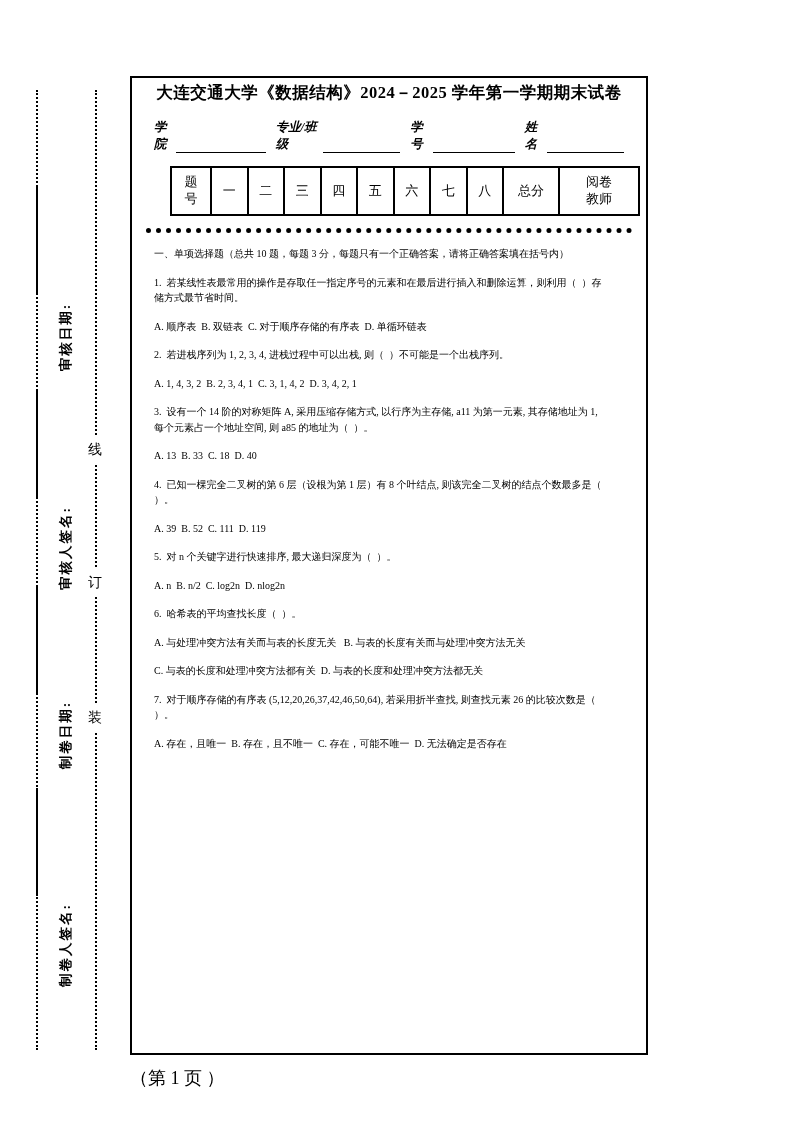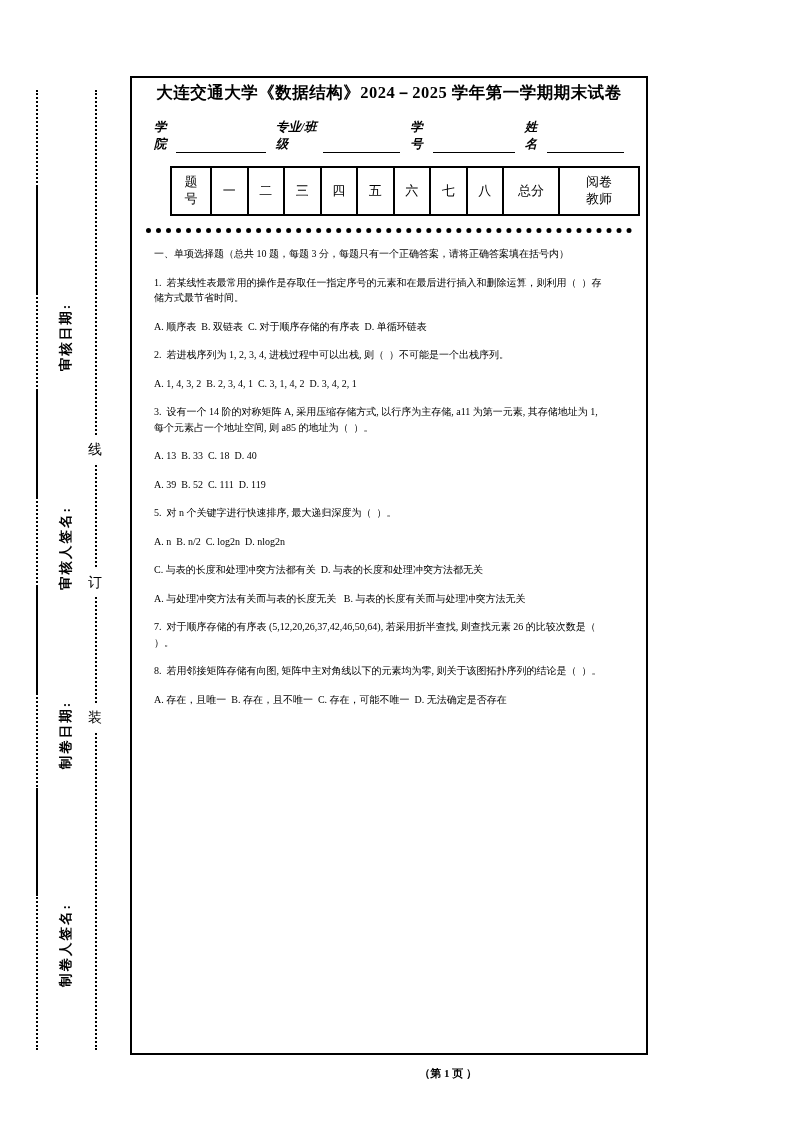--- a/index.html
+++ b/index.html
@@ -32,22 +32,22 @@
   .blank { display:inline-block; border-bottom:1.5px solid #000; height:15px; }
   table.score { border-collapse:collapse; width:100%; margin-top:13px; table-layout:fixed;margin-left:16px; }
   table.score td { border:2px solid #000; text-align:center; vertical-align:middle;
                    font-size:13px; padding:1px; }
   table.score tr.r1 td { height:44px; }
   table.score tr.r2 td { height:34px; }
   .stack  { display:inline-block; width:1.15em; line-height:1.3; }
   .stack2 { display:inline-block; width:2.3em; line-height:1.3; }
   .dotsep { margin:12px -8px 0 -8px; border-bottom:5px dotted #000; height:0; }
   .content p { margin:13px 16px 0 0; font-size:10px; line-height:1.55; white-space:pre-wrap; }
-  .footer { position:absolute; left:130px; width:636px; top:1066px; text-align:center;
-            font-weight:bold; font-size:11px; }
+  .footer { position:absolute; left:130px; width:636px; top:1066px; 
+            font-weight:normal; font-size:18px; }
 </style>
 </head>
 <body>
 
 <div class="vdot" style="left:36px; top:90px; height:960px;"></div>
 <div class="vsolid" style="left:36px; top:185px; height:110px;"></div>
 <div class="vsolid" style="left:36px; top:390px; height:108px;"></div>
 <div class="vsolid" style="left:36px; top:585px; height:108px;"></div>
 <div class="vsolid" style="left:36px; top:788px; height:108px;"></div>
 
@@ -114,29 +114,30 @@
 
     <p>1.  若某线性表最常用的操作是存取任一指定序号的元素和在最后进行插入和删除运算，则利用（  ）存储方式最节省时间。</p>
     <p>A. 顺序表  B. 双链表  C. 对于顺序存储的有序表  D. 单循环链表</p>
 
     <p>2.  若进栈序列为 1, 2, 3, 4, 进栈过程中可以出栈, 则（  ）不可能是一个出栈序列。</p>
     <p>A. 1, 4, 3, 2  B. 2, 3, 4, 1  C. 3, 1, 4, 2  D. 3, 4, 2, 1</p>
 
     <p>3.  设有一个 14 阶的对称矩阵 A, 采用压缩存储方式, 以行序为主存储, a11 为第一元素, 其存储地址为 1, 每个元素占一个地址空间, 则 a85 的地址为（  ）。</p>
     <p>A. 13  B. 33  C. 18  D. 40</p>
 
+    <p>4.  已知一棵完全二叉树的第 6 层（设根为第 1 层）有 8 个叶结点, 则该完全二叉树的结点个数最多是（  ）。</p>
     <p>A. 39  B. 52  C. 111  D. 119</p>
 
     <p>5.  对 n 个关键字进行快速排序, 最大递归深度为（  ）。</p>
     <p>A. n  B. n/2  C. log2n  D. nlog2n</p>
 
+    <p>6.  哈希表的平均查找长度（  ）。</p>
+    <p>A. 与处理冲突方法有关而与表的长度无关   B. 与表的长度有关而与处理冲突方法无关</p>
     <p>C. 与表的长度和处理冲突方法都有关  D. 与表的长度和处理冲突方法都无关</p>
-    <p>A. 与处理冲突方法有关而与表的长度无关   B. 与表的长度有关而与处理冲突方法无关</p>
 
     <p>7.  对于顺序存储的有序表 (5,12,20,26,37,42,46,50,64), 若采用折半查找, 则查找元素 26 的比较次数是（  ）。</p>
 
-    <p>8.  若用邻接矩阵存储有向图, 矩阵中主对角线以下的元素均为零, 则关于该图拓扑序列的结论是（  ）。</p>
     <p>A. 存在，且唯一  B. 存在，且不唯一  C. 存在，可能不唯一  D. 无法确定是否存在</p>
   </div>
 
 </div>
 
 <div class="footer">（第 1 页 ）</div>
 
 </body></html>

